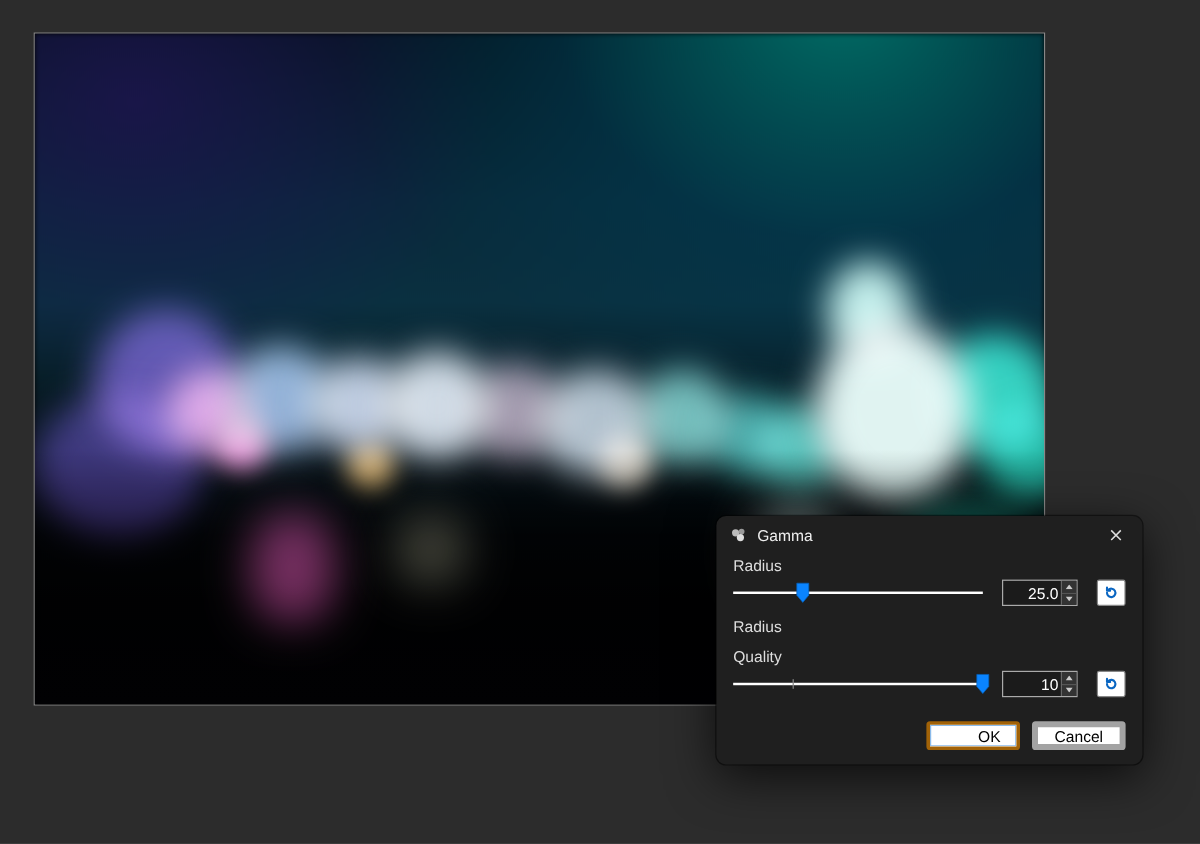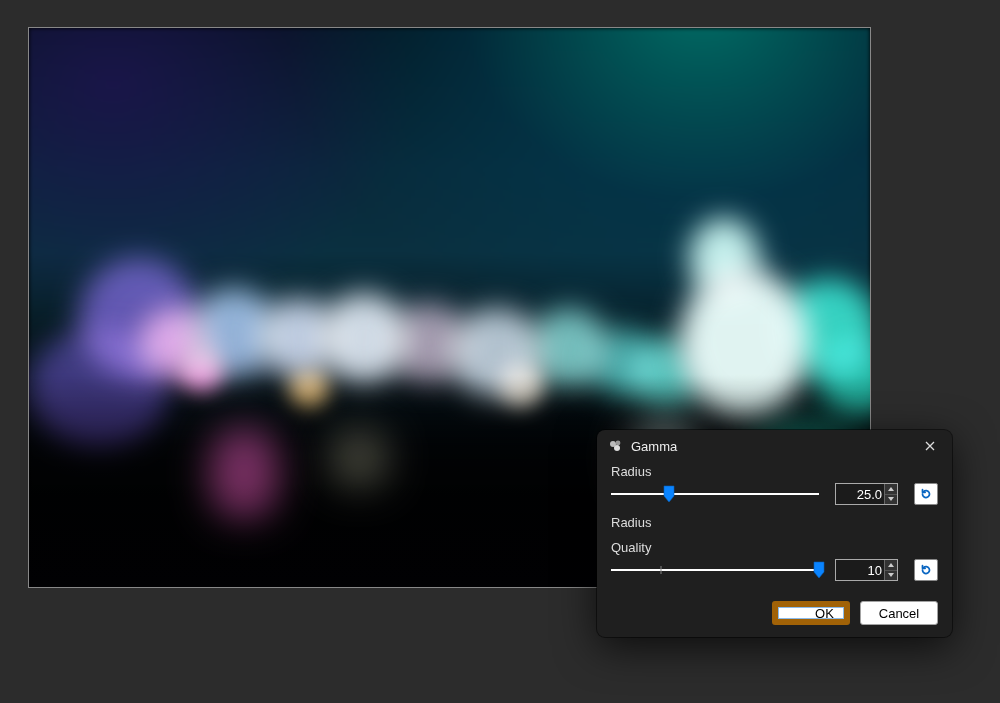--- a/index.html
+++ b/index.html
@@ -198,31 +198,31 @@
     display: flex;
     justify-content: flex-end;
     gap: 10px;
     padding: 6px 14px 0 14px;
   }
   .btn {
     min-width: 78px;
     height: 24px;
     background: #fff;
     color: #000;
-    border: 1px solid #a3a3a3;
+    border: 5px solid #a3a3a3;
     border-radius: 3px;
     font-size: 13px;
     display: flex;
     align-items: center;
     justify-content: center;
     cursor: pointer;
     box-sizing: border-box;
   }
   .btn.primary {
-    border: 6px solid #a16207;
+    border: 3px solid #a16207;
     box-shadow: inset 0 0 0 1px rgba(60,140,220,0.6);
     padding-left: 27px;
   }
 </style>
 </head>
 <body>
 
 <div class="preview">
   <div class="sky"></div>
 

